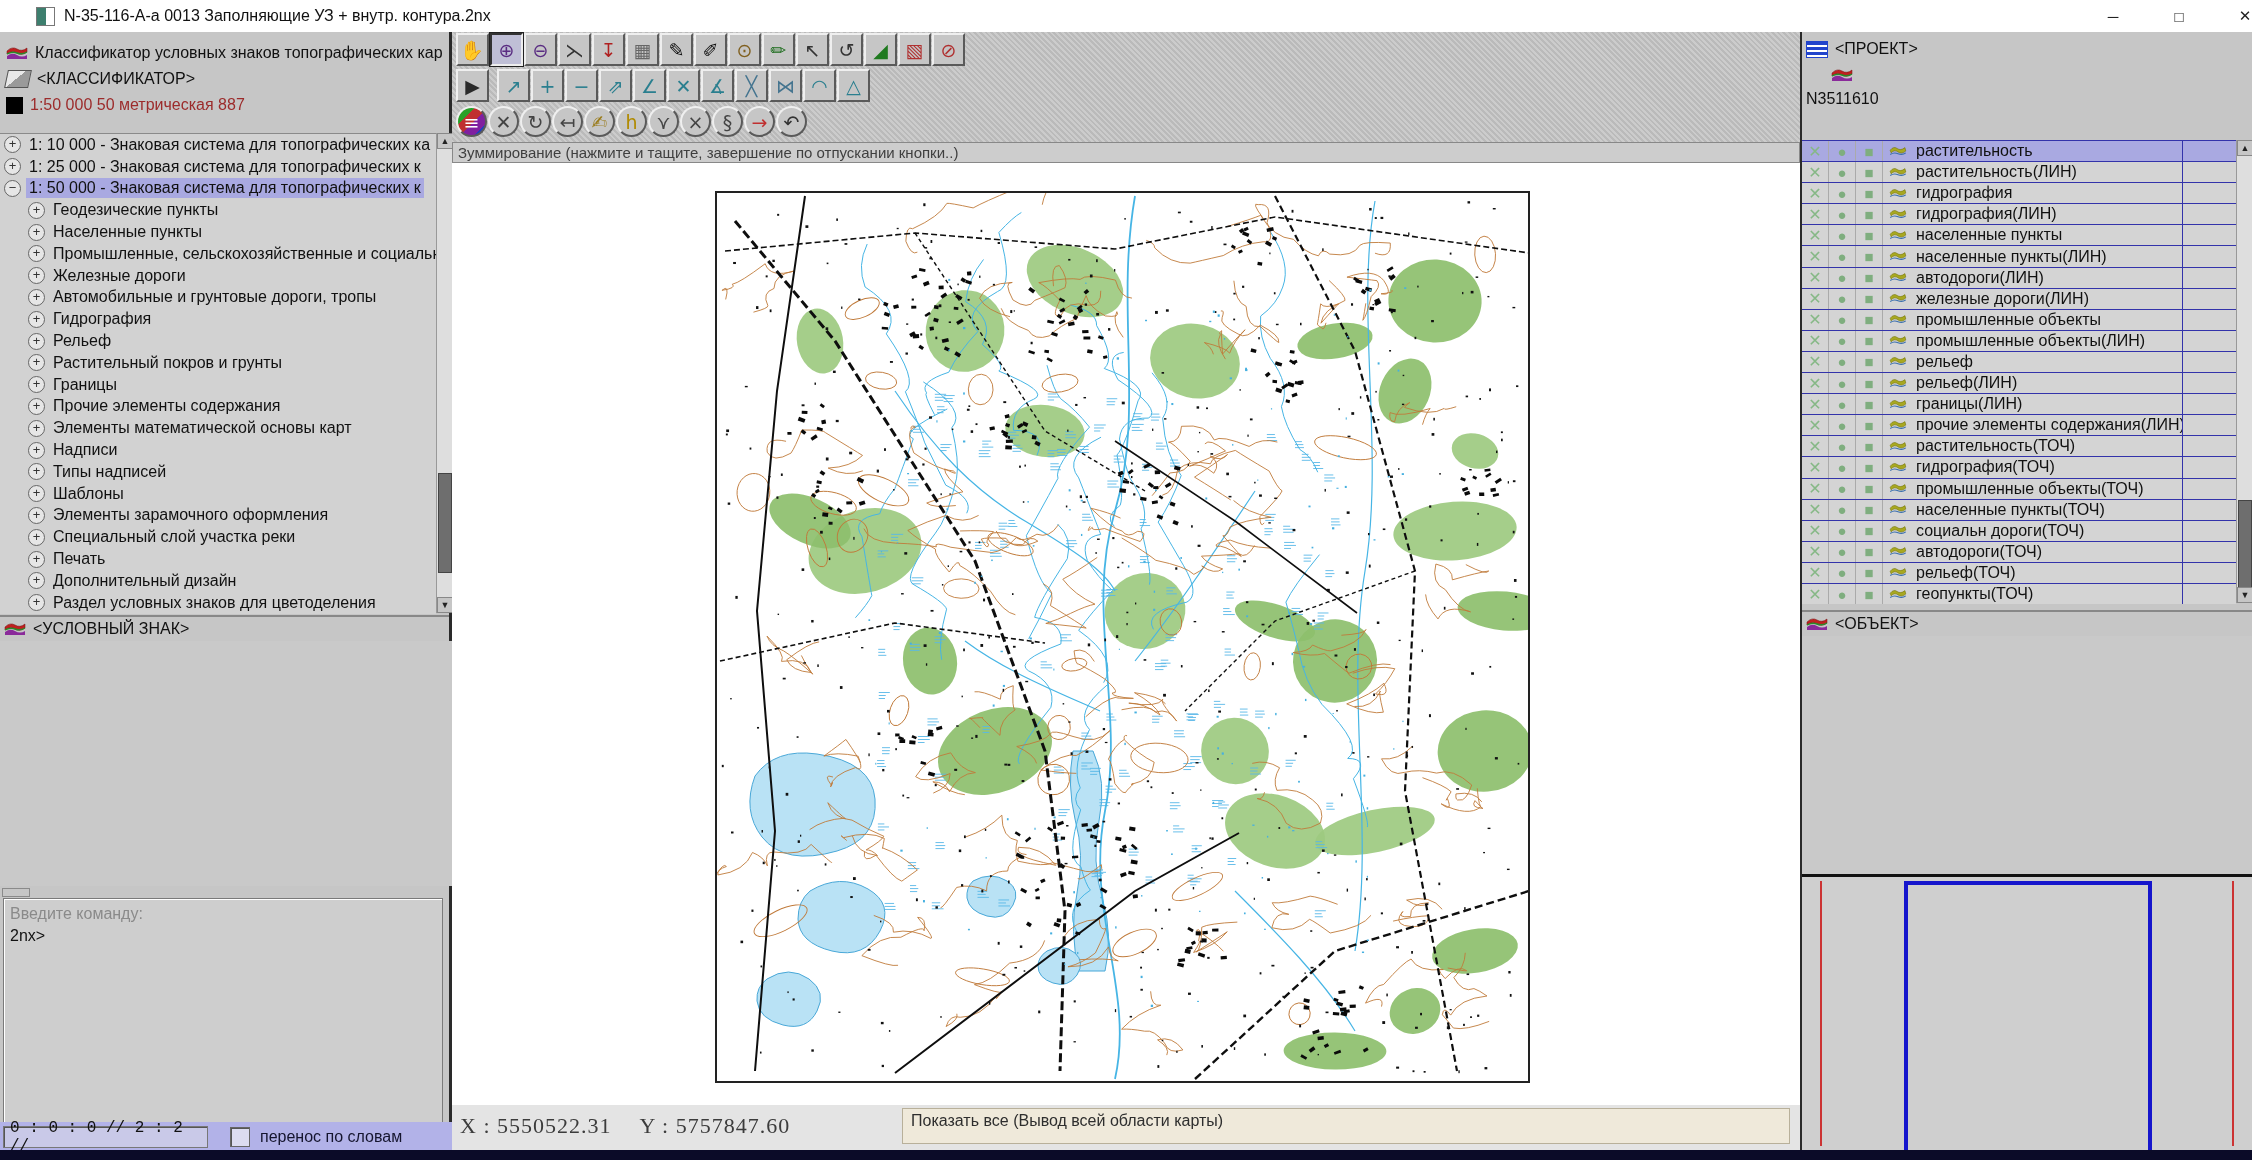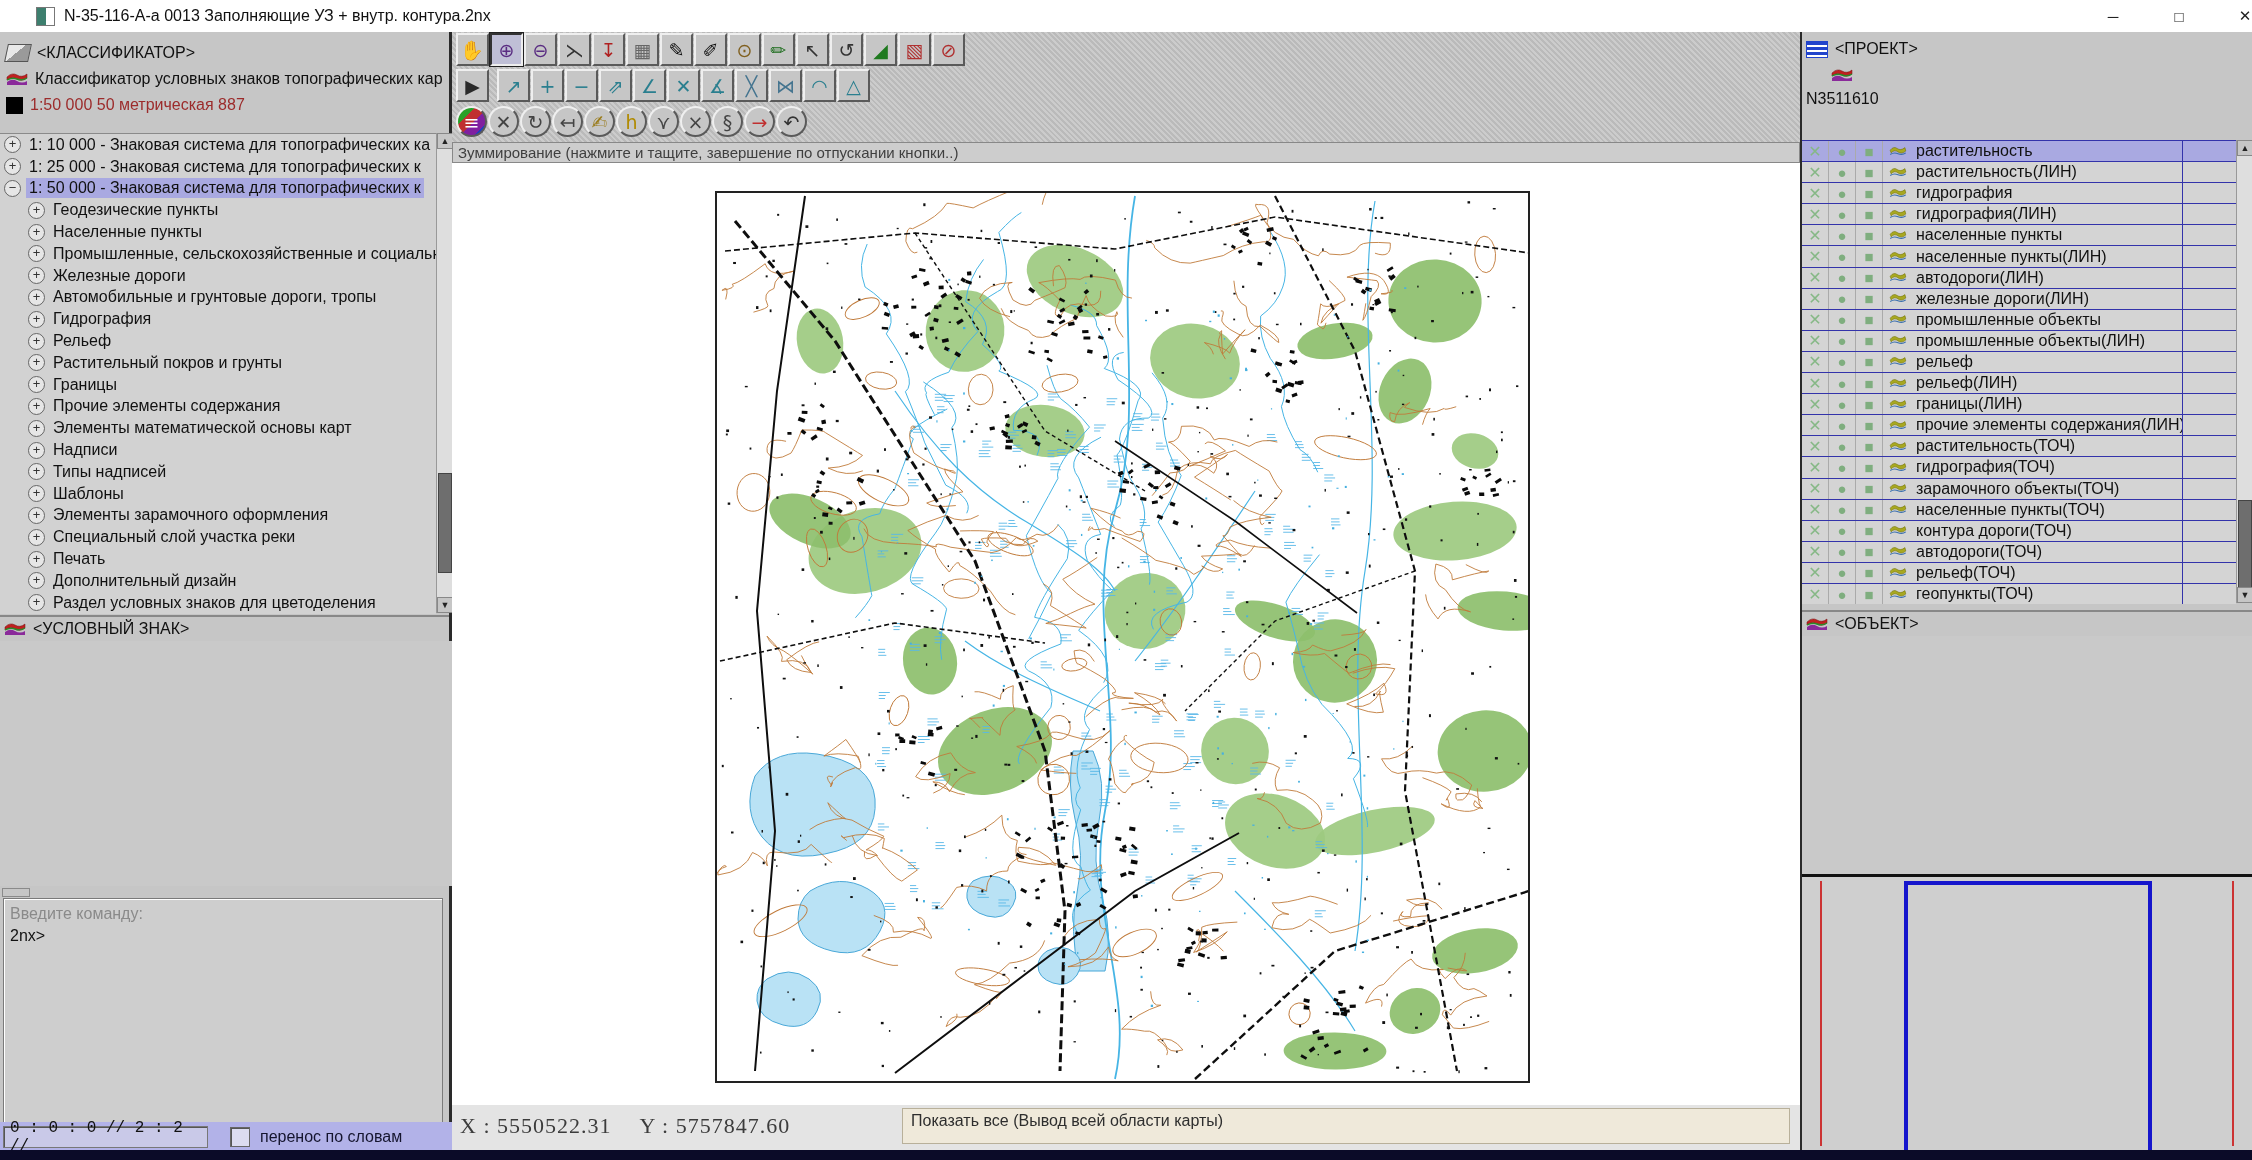--- a/index.html
+++ b/index.html
@@ -123,28 +123,28 @@
   <div class="wctrl">
     <button class="wbtn">─</button>
     <button class="wbtn">□</button>
     <button class="wbtn">✕</button>
   </div>
 </div>
 
 <div id="left-panel">
   <div id="clf-head">
     <div class="row">
-      <span class="diamond-icon"></span>
-      <span>&lt;КЛАССИФИКАТОР&gt;</span>
-    </div>
-    <div class="row">
       <svg class="micon">
           <use href="#sym-map-color"></use>
         </svg>
       <span>Классификатор условных знаков топографических кар</span>
+    </div>
+    <div class="row">
+      <span class="diamond-icon"></span>
+      <span>&lt;КЛАССИФИКАТОР&gt;</span>
     </div>
     <div class="row">
       <span class="scale-sq"></span>
       <span class="red-text">1:50 000 50 метрическая 887</span>
     </div>
   </div>
 
   <div id="tree">
       <div class="tree-row" style="padding-left: 4px;">
         <span class="expander">+</span>
@@ -1818,21 +1818,21 @@
       </div>
       <div class="layer-row">
         <span class="lcell x">✕</span>
         <span class="lcell circle">●</span>
         <span class="lcell square">■</span>
         <span class="licon">
           <svg class="micon" style="width:20px;height:13px">
             <use href="#sym-map-olive"></use>
           </svg>
         </span>
-        <span class="llabel">зарамочного объекты(ТОЧ)</span>
+        <span class="llabel">промышленные объекты(ТОЧ)</span>
         <span class="lfill"></span>
       </div>
       <div class="layer-row">
         <span class="lcell x">✕</span>
         <span class="lcell circle">●</span>
         <span class="lcell square">■</span>
         <span class="licon">
           <svg class="micon" style="width:20px;height:13px">
             <use href="#sym-map-olive"></use>
           </svg>
@@ -1842,21 +1842,21 @@
       </div>
       <div class="layer-row">
         <span class="lcell x">✕</span>
         <span class="lcell circle">●</span>
         <span class="lcell square">■</span>
         <span class="licon">
           <svg class="micon" style="width:20px;height:13px">
             <use href="#sym-map-olive"></use>
           </svg>
         </span>
-        <span class="llabel">контура дороги(ТОЧ)</span>
+        <span class="llabel">социальн дороги(ТОЧ)</span>
         <span class="lfill"></span>
       </div>
       <div class="layer-row">
         <span class="lcell x">✕</span>
         <span class="lcell circle">●</span>
         <span class="lcell square">■</span>
         <span class="licon">
           <svg class="micon" style="width:20px;height:13px">
             <use href="#sym-map-olive"></use>
           </svg>

